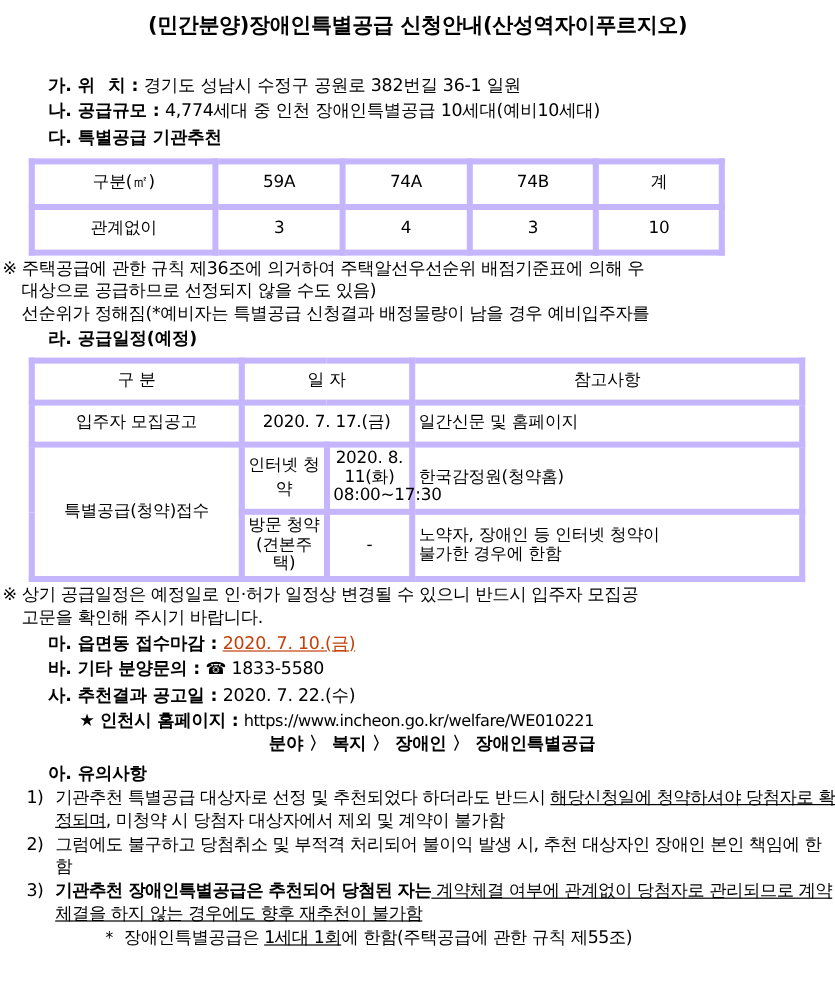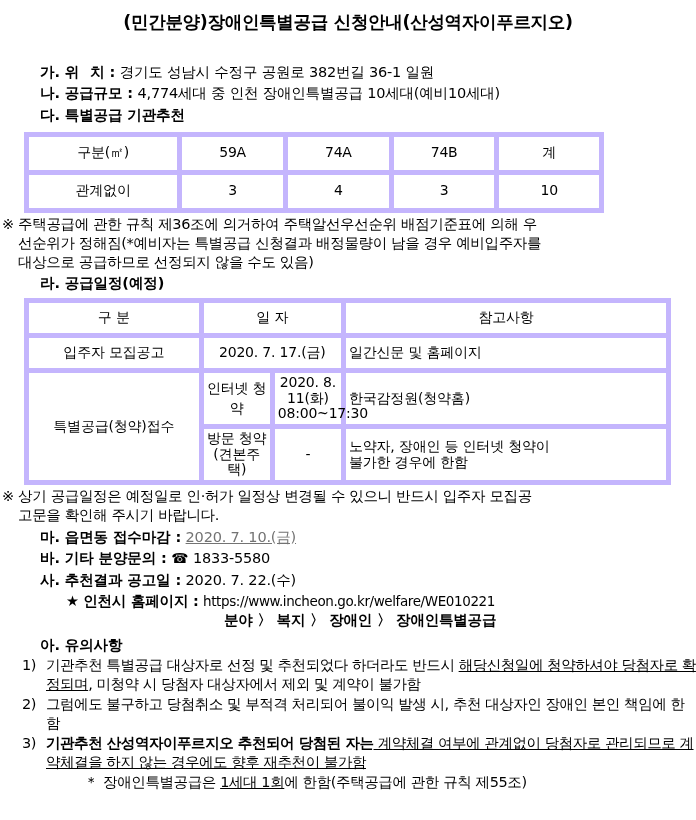--- a/index.html
+++ b/index.html
@@ -43,21 +43,21 @@
   .item-label {
     font-weight: bold;
     letter-spacing: -0.1px;
     margin-top: 12px;
   }
   .item-label .spaced {
     letter-spacing: 6px;
   }
   .item-value { font-weight: normal; text-align: center; }
   .blue-date {
-    color: #737373;
+    color: #c2410c;
     text-decoration: underline;
   }
   .phone-glyph {
     font-family: "DejaVu Sans", sans-serif;
     font-size: 14px;
   }
 
   
   table {
     border-collapse: collapse;
@@ -175,22 +175,22 @@
       <td>4</td>
       <td>3</td>
       <td>10</td>
     </tr>
   </tbody>
     </table>
 
   <div class="note-para">
     <span>※</span>
     <span>주택공급에 관한 규칙 제36조에 의거하여 주택알선우선순위 배점기준표에 의해 우</span>
+    <span class="cont">대상으로 공급하므로 선정되지 않을 수도 있음)</span>
     <span class="cont">선순위가 정해짐(*예비자는 특별공급 신청결과 배정물량이 남을 경우 예비입주자를</span>
-    <span class="cont">대상으로 공급하므로 선정되지 않을 수도 있음)</span>
   </div>
 
   <div class="item-line">
     <span class="item-label"><span>라.</span> <span>공급일정(예정)</span></span>
   </div>
 
   <table class="tbl-sched">
     <tbody>
         <tr>
       <td class="s-cat">구 분</td>
@@ -265,21 +265,21 @@
       <span class="notice-body"><span>기관추천 특별공급 대상자로 선정 및 추천되었다 하더라도 반드시 </span><span class="u">해당신청일에 청약하셔야 당첨자로 확정되며</span><span>, 미청약 시 당첨자 대상자에서 제외 및 계약이 불가함</span></span>
     </div>
 
     <div class="notice-item">
       <span class="notice-num">2)</span>
       <span class="notice-body">그럼에도 불구하고 당첨취소 및 부적격 처리되어 불이익 발생 시, 추천 대상자인 장애인 본인 책임에 한함</span>
     </div>
 
     <div class="notice-item">
       <span class="notice-num">3)</span>
-      <span class="notice-body"><b>기관추천 산성역자이푸르지오 추천되어 당첨된 자는</b><span class="u"> 계약체결 여부에 관계없이 당첨자로 관리되므로 계약체결을 하지 않는 경우에도 향후 재추천이 불가함</span></span>
+      <span class="notice-body"><b>기관추천 장애인특별공급은 추천되어 당첨된 자는</b><span class="u"> 계약체결 여부에 관계없이 당첨자로 관리되므로 계약체결을 하지 않는 경우에도 향후 재추천이 불가함</span></span>
     </div>
 
   </div>
 
   <div class="star-note">
     <span class="ast">＊</span><span>장애인특별공급은 </span><span class="u">1세대 1회</span><span>에 한함(주택공급에 관한 규칙 제55조)</span>
   </div>
 
 </div>
 

